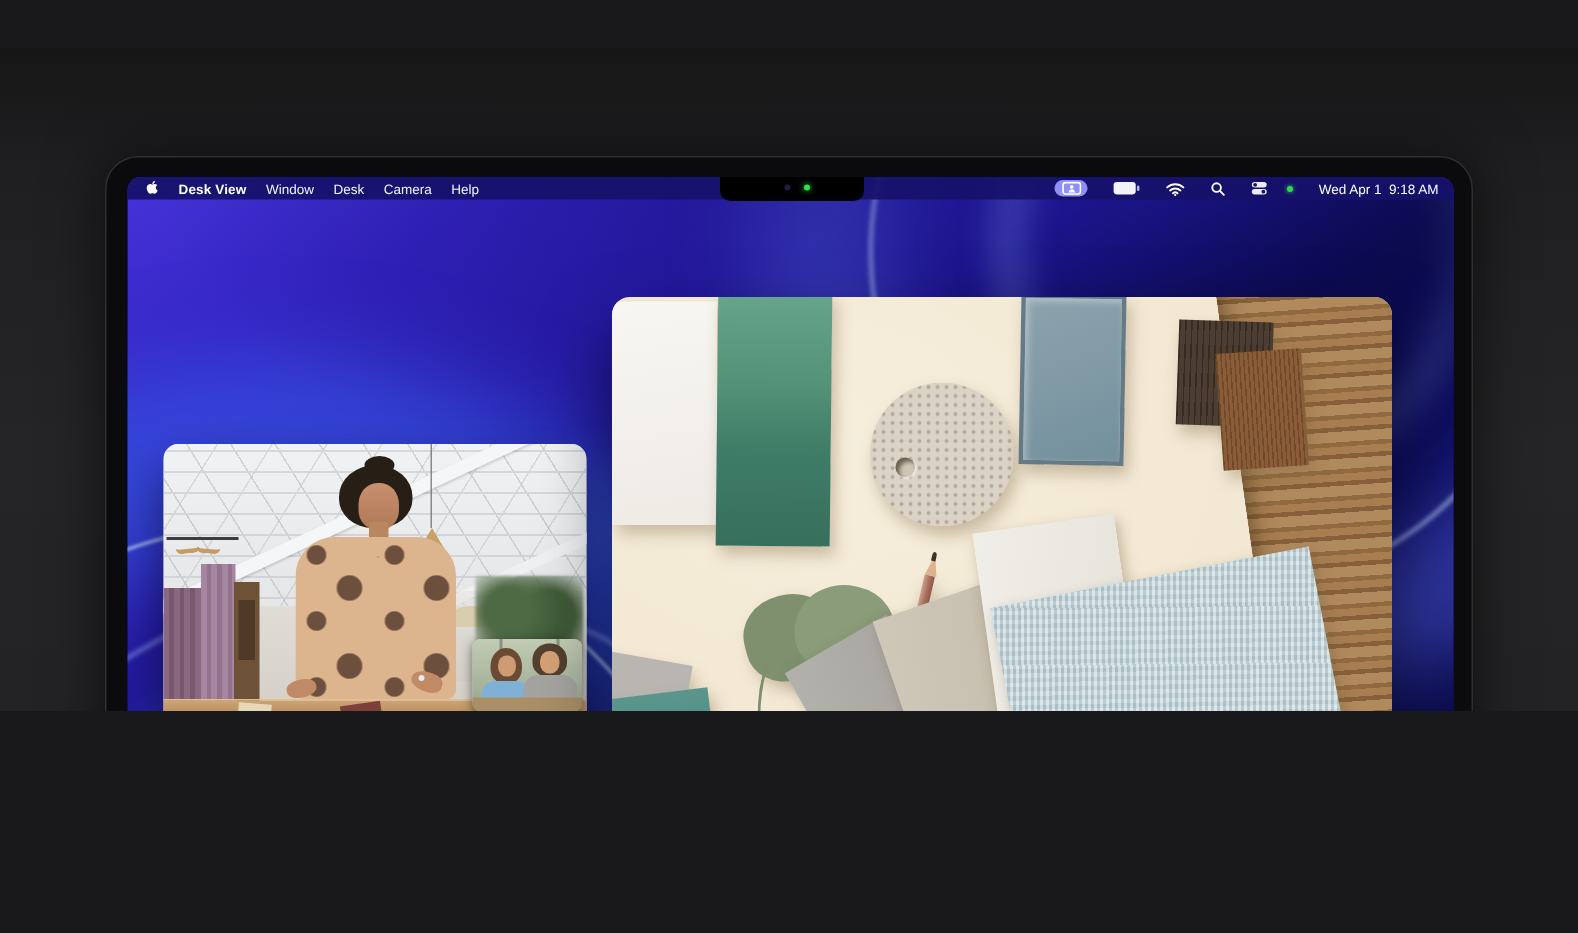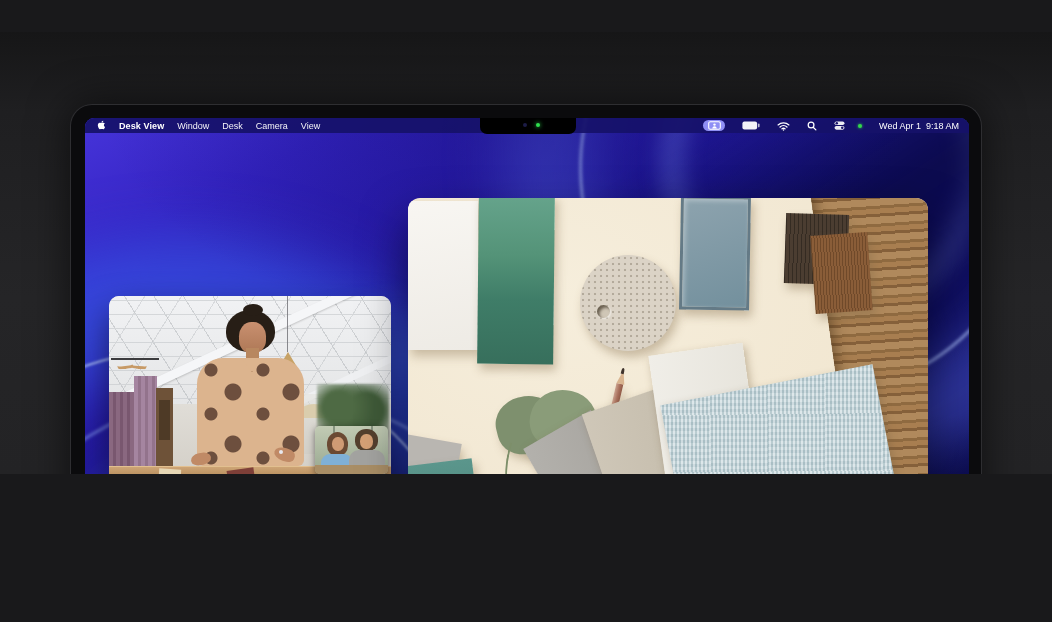--- a/index.html
+++ b/index.html
@@ -188,21 +188,21 @@
         <div class="mb-left">
           <span>
             <svg width="9" height="11" viewBox="0 0 170 190" fill="#ffffff">
               <path d="M150 130c-2 6-5 11-9 16-5 6-8 11-11 13-5 4-9 6-14 6-4 0-8-1-13-3-5-2-10-3-15-3s-9 1-15 3c-5 2-9 3-13 3-5 0-10-2-15-6-3-3-7-8-12-14-5-7-9-15-12-25-4-10-5-20-5-29 0-11 2-20 7-28 4-6 9-11 15-15s13-5 20-6c4 0 9 1 15 4 6 2 10 3 12 3 1 0 6-1 14-4 7-3 13-4 18-3 14 1 24 6 31 16-12 7-18 18-18 31 0 10 4 19 11 26 3 3 7 5 11 7-1 3-2 6-3 8zM119 8c0 8-3 15-9 22-7 8-15 13-25 12 0-1 0-2 0-3 0-8 3-16 9-23 3-3 7-6 11-8 5-2 9-4 13-4 0 1 0 2 1 4z"></path>
             </svg>
           </span>
           <span class="mb-app">Desk View</span>
           <span class="mb-item">Window</span>
           <span class="mb-item">Desk</span>
           <span class="mb-item">Camera</span>
-          <span class="mb-item">View</span>
+          <span class="mb-item">Help</span>
         </div>
         <div class="mb-right">
           <span class="pill">
             <svg width="13" height="9" viewBox="0 0 13 9">
               <rect x="0.7" y="0.7" width="11.6" height="7.6" rx="1.6" fill="none" stroke="#ffffff" stroke-width="1.1"></rect>
               <circle cx="6.5" cy="3.6" r="1.2" fill="#ffffff"></circle>
               <path d="M4.2 7.4c.4-1.5 1.2-2.2 2.3-2.2s1.9.7 2.3 2.2z" fill="#ffffff"></path>
             </svg>
           </span>
           <span class="statusicon">

